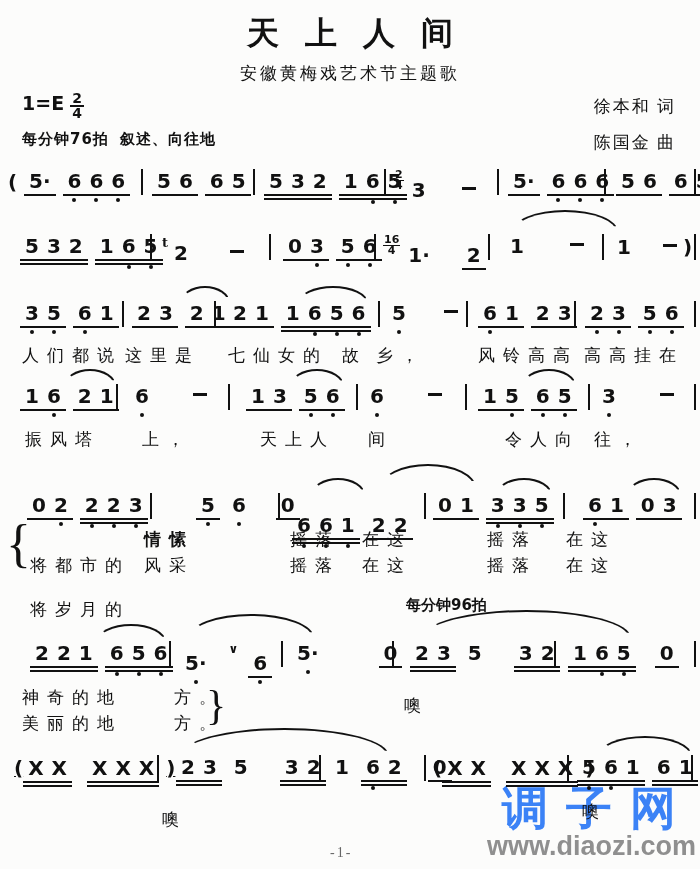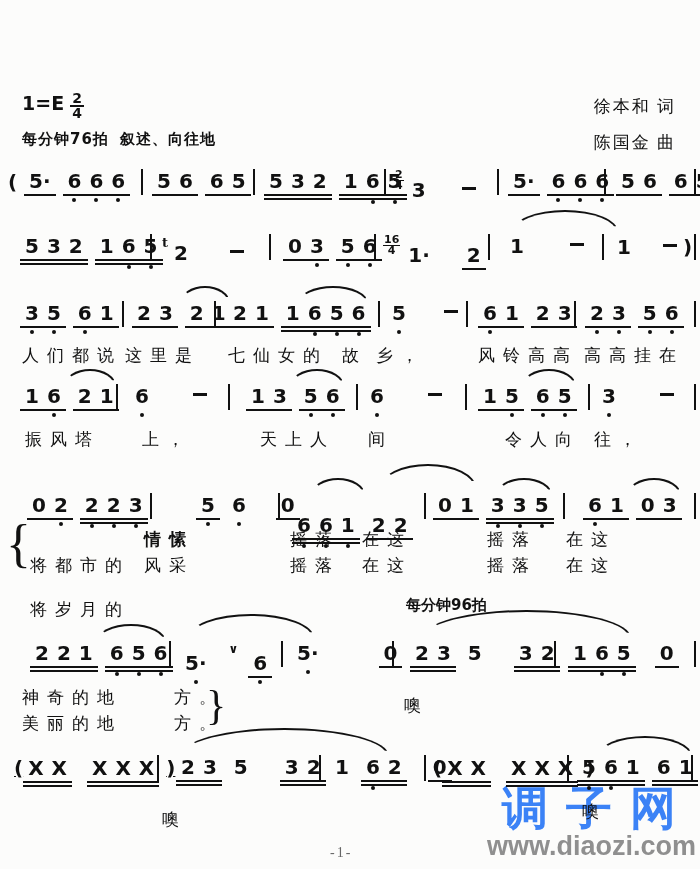--- a/index.html
+++ b/index.html
@@ -49,20 +49,22 @@
         letter-spacing:18px;color:#3b82f6;z-index:1;}
   .wm-url{position:absolute;left:487px;top:831px;font:bold 27px "Liberation Sans",sans-serif;
         color:#8f8f8f;z-index:2;}
   .wm-overlay{position:absolute;left:524px;top:880px;font:bold 15px "Liberation Sans",sans-serif;
         color:#1d4ed8;opacity:.55;letter-spacing:2px;z-index:1;}
 </style>
 </head>
 <body>
 
 <div id="sheet">
+  <div class="title">天上人间</div>
+  <div class="subtitle">安徽黄梅戏艺术节主题歌</div>
 
   <div class="keysig">
     <span>1=E</span><span class="bigfrac"><span class="fn" style="display:block">2</span><span style="display:block">4</span></span>
   </div>
 
   <div class="tempoline">
     <span>每分钟76拍</span><span class="expr">叙述、向往地</span>
   </div>
 
   <div class="credit lyricist">徐本和 词</div>

